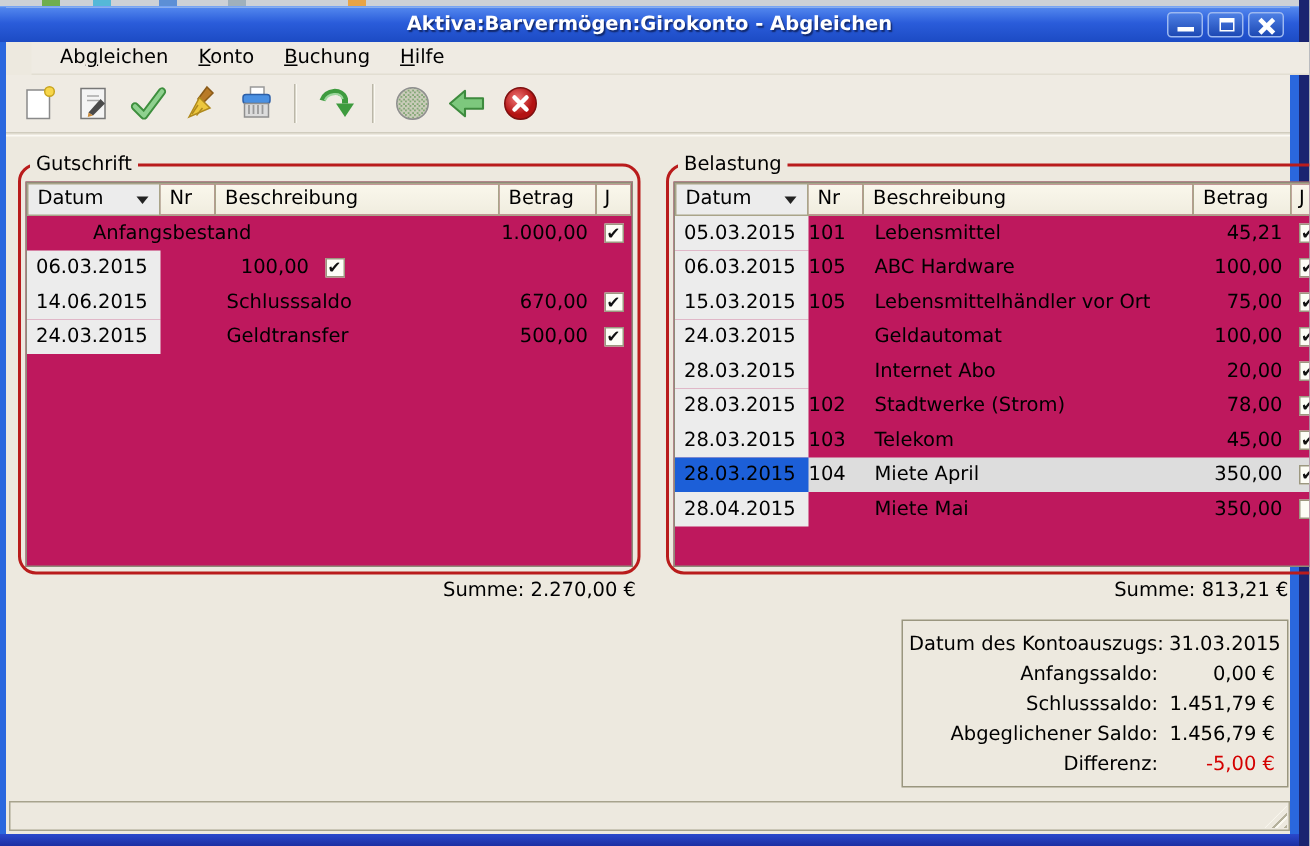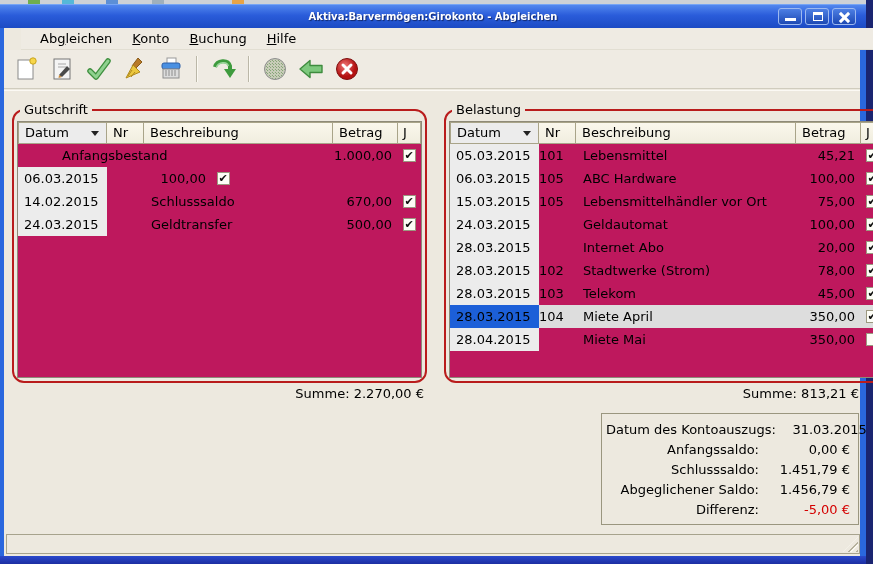--- a/index.html
+++ b/index.html
@@ -13,21 +13,21 @@
   .desktop-strip .speck { position:absolute; top:0; height:4px; width:12px; }
   .right-desktop { position:absolute; right:0; top:0; width:7px; height:564px; background:#1a2470; }
   .border-left  { position:absolute; left:0; top:4px; width:4px;  height:552px; background:#2a67de; }
   .border-right { position:absolute; left:860px; top:4px; width:6px; height:552px; background:#2a67de; }
   .border-bottom{ position:absolute; left:0; top:556px; width:866px; height:8px; background:linear-gradient(180deg,#2a49cc,#1c2ea2); }
 
   .titlebar { position:absolute; left:0; top:4px; width:866px; height:24px;
     background:linear-gradient(180deg,#5287ee 0%, #2a5cda 45%, #1c4bc4 100%);
     border-top:1px solid #76a4f4; display:flex; align-items:center; }
   .title-text { position:absolute; left:0; right:0; text-align:center; color:#fff; font-weight:bold;
-    font-size:10px; text-shadow:1px 1px 1px rgba(0,0,20,.55); }
+    font-size:13px; text-shadow:1px 1px 1px rgba(0,0,20,.55); }
   .title-buttons { position:absolute; right:10px; top:3px; display:flex; gap:3px; }
   .tbtn { width:24px; height:17px; border:1px solid #9db9f0; border-radius:3px;
     background:linear-gradient(180deg,#4d7fe4,#1d49b4); position:relative; cursor:default; }
   .tbtn .bar { position:absolute; left:6px; bottom:3px; width:11px; height:3px; background:#fff; }
   .tbtn .box { position:absolute; left:7px; top:3px; width:10px; height:9px; border:1px solid #fff; border-top-width:3px; }
   .tbtn .x1,.tbtn .x2 { position:absolute; left:5px; top:7px; width:13px; height:3px; background:#fff; }
   .tbtn .x1 { transform:rotate(45deg);} .tbtn .x2 { transform:rotate(-45deg);}
 
   
   .menubar { position:absolute; left:21px; top:28px; width:856px; height:22px; background:#EFEBE3;
@@ -70,21 +70,21 @@
   .checkbox { width:13px; height:13px; border:1px solid #9C9880; background:#FDFDF6;
     font-size:11px; line-height:11px; text-align:center; color:#111; }
   .checkbox.checked::after { content:"\2714"; font-weight:bold; }
 
   .sum-line { position:absolute; top:295px; height:18px; text-align:right; white-space:nowrap; }
   .sum-line.credit { left:8px; width:412px; }
   .sum-line.debit  { left:440px; width:415px; }
 
   .summary { position:absolute; left:597px; top:322px; width:258px; height:112px;
     border:1px solid #9A967F; background:#EDE9DF; padding:6px 8px 4px 4px; }
-  .sum-row { display:grid; grid-template-columns:1fr auto; column-gap:13px; height:20px; line-height:20px; }
+  .sum-row { display:grid; grid-template-columns:1fr auto; column-gap:0; height:20px; line-height:20px; }
   .sum-row .lbl { text-align:right; white-space:nowrap; }
   .sum-row .val { text-align:right; min-width:78px; white-space:nowrap; }
   .sum-row.neg .val { color:#D40000; }
 
   
   .statusbar { position:absolute; left:6px; top:534px; width:854px; height:20px;
     border:1px solid #A7A38D; background:#EDE9DF; }
   .grip { position:absolute; right:1px; bottom:1px; width:15px; height:15px;
     background:repeating-linear-gradient(135deg, transparent 0 3px, #b5b19c 3px 4.5px, #faf8f0 4.5px 5.5px);
     clip-path:polygon(100% 0, 100% 100%, 0 100%); }
@@ -238,21 +238,21 @@
   </div>
             <div class="trow">
     <span class="c-date">06.03.2015</span>
     <span class="c-nr"></span>
     <span class="c-amt">100,00</span>
     <span class="c-chk">
                 <span class="checkbox checked"></span>
               </span>
   </div>
             <div class="trow">
-    <span class="c-date">14.02.2015</span>
+    <span class="c-date">14.06.2015</span>
     <span class="c-nr"></span>
     <span class="c-desc">Schlusssaldo</span>
     <span class="c-amt">670,00</span>
     <span class="c-chk">
                 <span class="checkbox checked"></span>
               </span>
   </div>
             <div class="trow">
     <span class="c-date">24.03.2015</span>
     <span class="c-nr"></span>

